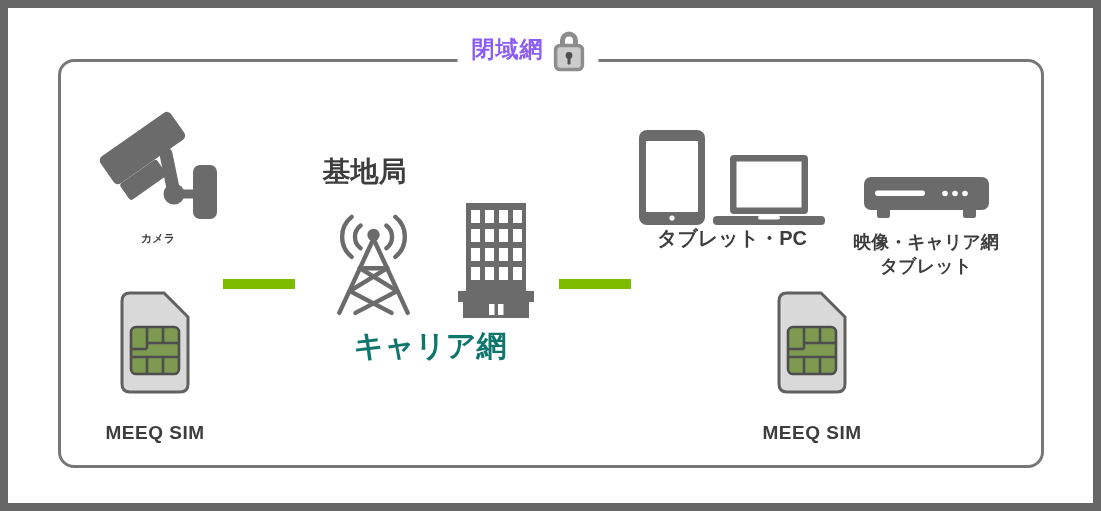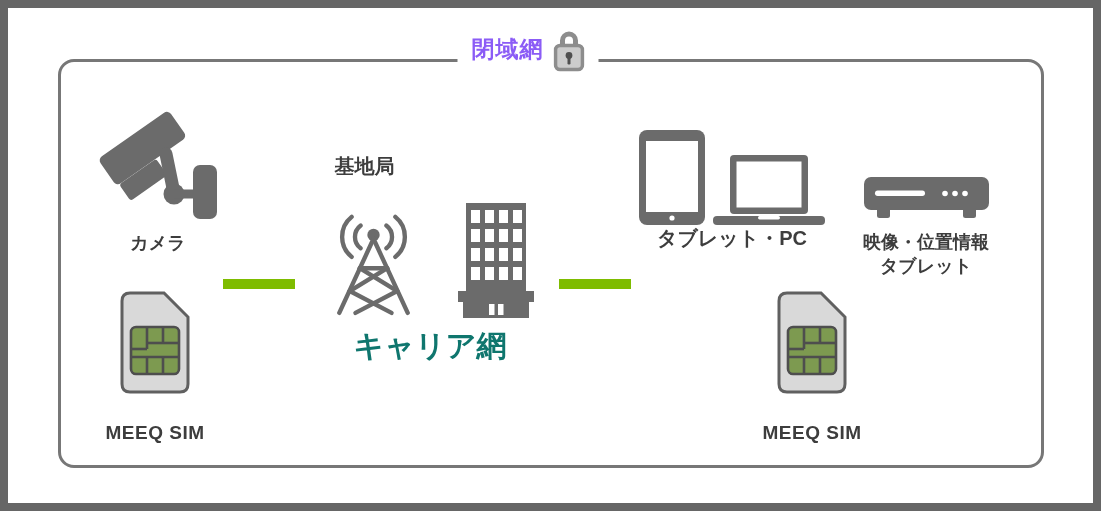--- a/index.html
+++ b/index.html
@@ -20,25 +20,25 @@
     background:#ffffff; padding:0 14px; z-index:2;
   }
   .title-text {
     font-size:23px; font-weight:700; color:#8b5cf6; letter-spacing:1px; line-height:1.2;
   }
   .node { position:absolute; display:flex; flex-direction:column; align-items:center; }
   .node .lbl {
     font-weight:700; color:#3d3d3d; text-align:center; white-space:nowrap;
   }
   .camera-node   { left:88px;  top:106px; width:140px; }
-  .camera-node .lbl { font-size:18px; margin-top:10px; }
+  .camera-node .lbl { font-size:11px; margin-top:10px; }
   .sim-node-left { left:93px;  top:291px; width:124px; }
   .sim-node-right{ left:750px; top:291px; width:124px; }
   .sim-node-left .lbl, .sim-node-right .lbl { font-size:19px; margin-top:28px; letter-spacing:0.5px; }
-  .station-label { position:absolute; top:153px; font-size:20px; font-weight:700; color:#3d3d3d; text-align:center; white-space:nowrap; }
+  .station-label { position:absolute; top:153px; font-size:28px; font-weight:700; color:#3d3d3d; text-align:center; white-space:nowrap; }
   .base-label { left:312px; width:105px; }
   .exch-label { left:425px; width:105px; }
   .antenna-icon-wrap  { position:absolute; left:326px; top:207px; }
   .building-icon-wrap { position:absolute; left:458px; top:203px; }
   .carrier-label { position:absolute; left:340px; top:326px; width:180px; font-size:30px; font-weight:700; color:#0f766e; text-align:center; white-space:nowrap; }
   .green-link { position:absolute; height:10px; width:72px; background:#7ebc00; top:279px; }
   .green-link.left  { left:223px; }
   .green-link.right { left:559px; }
   .devices-node { left:637px; top:130px; width:190px; }
   .device-row { display:flex; align-items:flex-end; gap:8px; }
@@ -183,21 +183,21 @@
       <svg width="125" height="42" viewBox="0 0 125 42">
         <rect x="13" y="28" width="13" height="13" rx="2.5" fill="#6b6b6b"></rect>
         <rect x="99" y="28" width="13" height="13" rx="2.5" fill="#6b6b6b"></rect>
         <rect x="0" y="0" width="125" height="33" rx="7" fill="#6b6b6b"></rect>
         <rect x="11" y="13.5" width="50" height="5.5" rx="2.7" fill="#ffffff"></rect>
         <circle cx="81" cy="16.5" r="2.8" fill="#ffffff"></circle>
         <circle cx="91" cy="16.5" r="2.8" fill="#ffffff"></circle>
         <circle cx="101" cy="16.5" r="2.8" fill="#ffffff"></circle>
       </svg>
     </span>
-    <span class="lbl"><span>映像・位置情報</span><br><span>タブレット</span></span>
+    <span class="lbl"><span>映像・キャリア網</span><br><span>タブレット</span></span>
   </div>
 
   <div class="node sim-node-right">
     <span>
       <svg width="70" height="103" viewBox="0 0 70 103">
         <path d="M10 2 H44 L68 26 V93 Q68 101 60 101 H10 Q2 101 2 93 V10 Q2 2 10 2 Z" fill="#d9d9d9" stroke="#606060" stroke-width="3"></path>
         <rect x="11" y="36" width="48" height="47" rx="5" fill="#7d9a50" stroke="#4e4e4e" stroke-width="2.6"></rect>
         <g stroke="#4e4e4e" stroke-width="2.6" fill="none">
           <path d="M27 36 V58"></path>
             <path d="M43 36 V52"></path>

